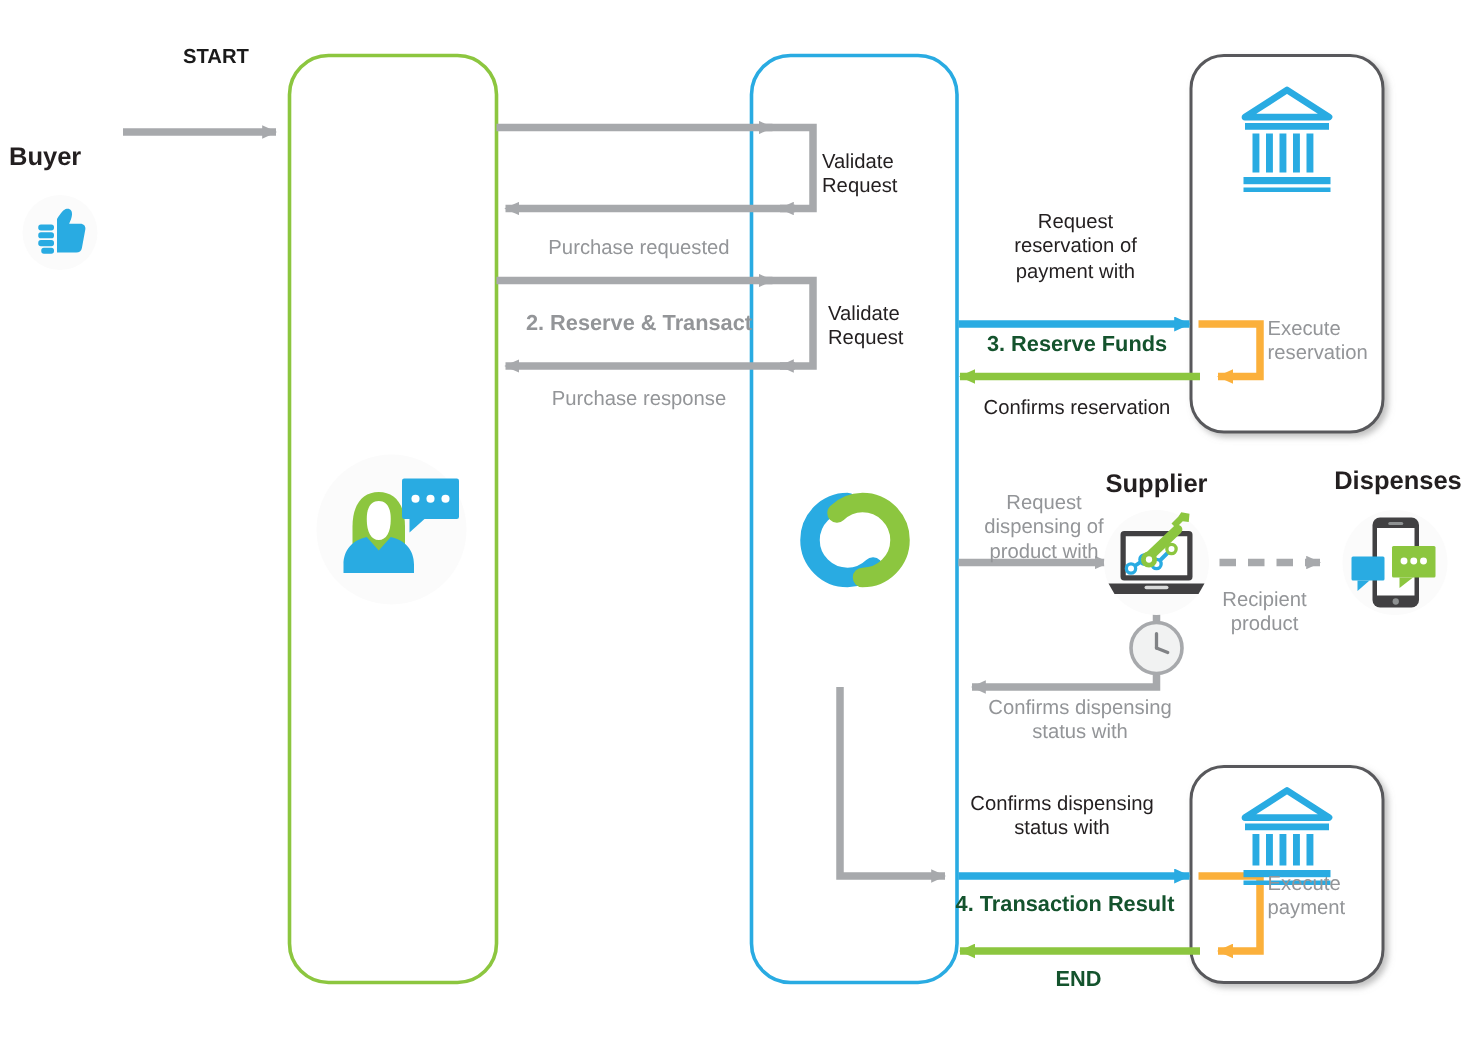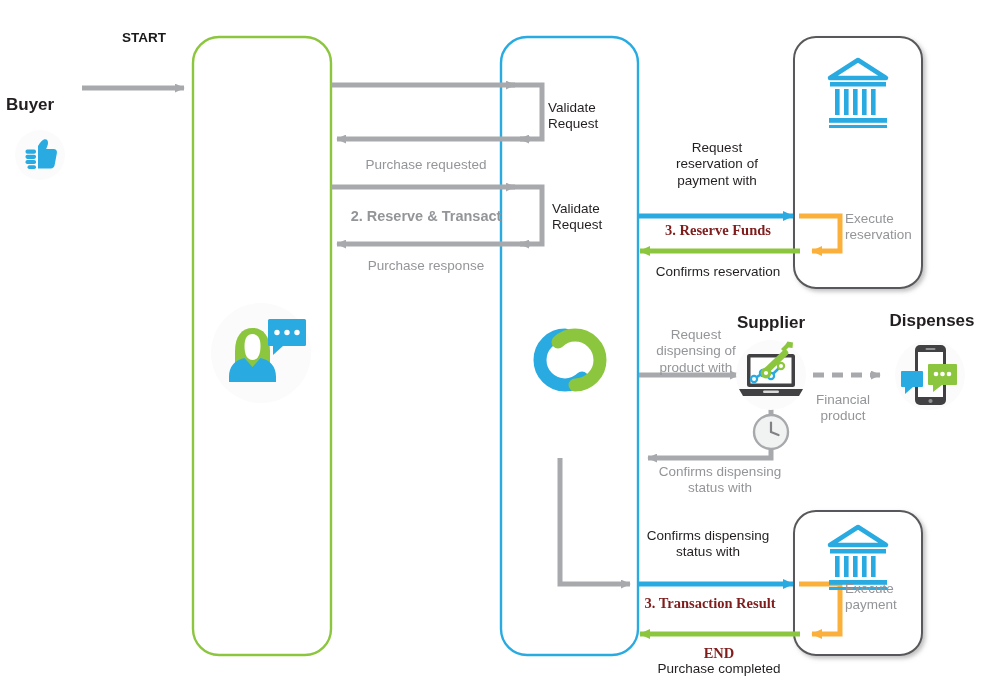--- a/index.html
+++ b/index.html
@@ -28,21 +28,21 @@
   }
   .lbl {
     position: absolute;
     text-align: center;
     line-height: 1.22;
     white-space: pre-line;
   }
   .lbl-gray   { color: #939598; font-size: 13.5px; }
   .lbl-dark   { color: #231f20; font-size: 13.5px; }
   .lbl-bold-gray { color: #939598; font-size: 14.5px; font-weight: bold; }
-  .lbl-bold-dark { color: #7f1d1d; font-size: 14.5px; font-weight: bold; font-family: Liberation Serif, serif; }
+  .lbl-bold-dark { color: #14532d; font-size: 14.5px; font-weight: bold; }
   .lbl-actor  { color: #231f20; font-size: 17px; font-weight: bold; }
   .lbl-start  { color: #1a1a1a; font-size: 13.5px; font-weight: bold; text-align: right; }
 </style>
 </head>
 <body>
 
 <div id="stage">
 
   <svg id="diagram-svg" viewBox="0 0 988 693">
     <defs>
@@ -257,26 +257,25 @@
   <div class="lbl lbl-dark" style="left:642px; top:264px; width:152px;">Confirms reservation</div>
   <div class="lbl lbl-gray" style="left:845px; top:211px; width:76px; text-align:left;">Execute
 reservation</div>
 
   <div class="lbl lbl-actor" style="left:724px; top:313px; width:94px;text-align:center;">Supplier</div>
   <div class="lbl lbl-actor" style="left:880px; top:311px; width:104px;">Dispenses</div>
 
   <div class="lbl lbl-gray" style="left:638px; top:327px; width:116px;">Request
 dispensing of
 product with</div>
-  <div class="lbl lbl-gray" style="left:798px; top:392px; width:90px;">Financial
+  <div class="lbl lbl-gray" style="left:798px; top:392px; width:90px;">Recipient
 product</div>
   <div class="lbl lbl-gray" style="left:640px; top:464px; width:160px;">Confirms dispensing
 status with</div>
 
   <div class="lbl lbl-dark" style="left:628px; top:528px; width:160px;">Confirms dispensing
 status with</div>
-  <div class="lbl lbl-bold-dark" style="left:630px; top:595px; width:160px;">3. Transaction Result</div>
+  <div class="lbl lbl-bold-dark" style="left:630px; top:595px; width:160px;">4. Transaction Result</div>
   <div class="lbl lbl-gray" style="left:845px; top:581px; width:76px; text-align:left;">Execute
 payment</div>
   <div class="lbl lbl-bold-dark" style="left:644px; top:645px; width:150px;">END</div>
-  <div class="lbl lbl-dark" style="left:634px; top:661px; width:170px;">Purchase completed</div>
 
 </div>
 
 </body></html>

